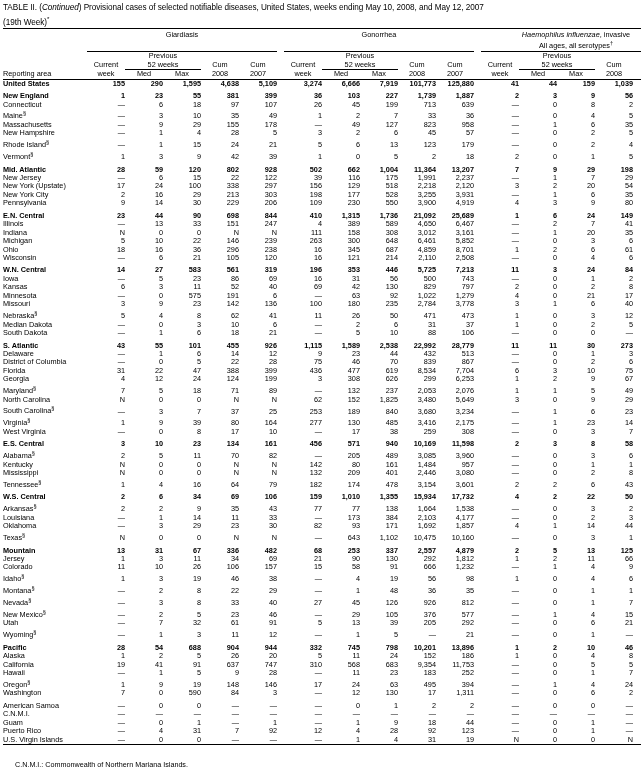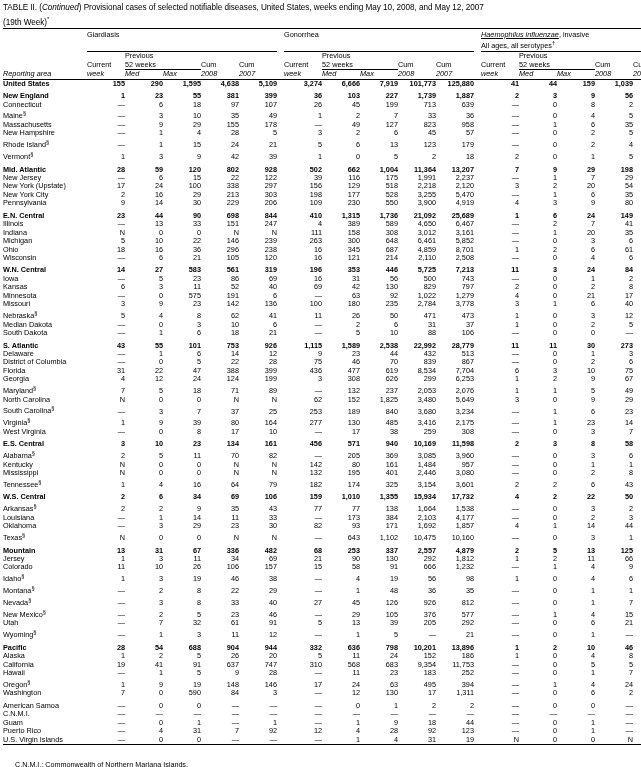--- a/index.html
+++ b/index.html
@@ -47,26 +47,26 @@
   
   col.c-area { width: 84px; }
   col.c-num  { width: 38px; }
   col.c-gap  { width: 7px; }
 
   .num { text-align: right; padding-right: 3px; }
   .area { text-align: left; padding-left: 1px; }
 
   
   .rule-top td { border-top: 1.6px solid #000; height: 2px; font-size: 0 !important; line-height: 0; }
-  .rule-head td { border-bottom: 1.1px solid #000; font-style: italic; }
+  .rule-head td { border-bottom: 1.1px solid #000; }
   .grp-rule { border-bottom: 1.1px solid #000; }
   .sub-rule { border-bottom: 0.9px solid #000; }
 
-  .hdr-center { text-align: left; font-size: 7.3px; line-height: 8.4px; }
-  .hdr-center i { font-style: italic; text-decoration: underline; }
+  .hdr-center { text-align: center; font-size: 7.3px; line-height: 8.4px; }
+  .hdr-center i { font-style: italic; }
   .sup { font-size: 5.6px; vertical-align: super; }
 
   tr.row td { height: 8.45px; }
   tr.grp td { font-weight: bold; }
   tr.spacer td { height: 4px; font-size: 0; line-height: 0; }
 
   .bottom-rule td { border-top: 1.1px solid #000; height: 1px; font-size: 0; line-height: 0; }
 
   .notes {
     margin: 12px;
@@ -425,21 +425,21 @@
           <td class="num">2</td>
           <td class="num">16</td>
           <td class="num">29</td>
           <td class="num">213</td>
           <td class="num">303</td>
           <td></td>
           <td class="num">198</td>
           <td class="num">177</td>
           <td class="num">528</td>
           <td class="num">3,255</td>
-          <td class="num">5,470</td>
+          <td class="num">3,931</td>
           <td></td>
           <td class="num">—</td>
           <td class="num">1</td>
           <td class="num">6</td>
           <td class="num">35</td>
           <td class="num">41</td>
         </tr>
         <tr class="row">
           <td class="area">Pennsylvania</td>
           <td class="num">9</td>
@@ -747,21 +747,21 @@
           <td class="num">—</td>
         </tr>
         <tr class="spacer">
           <td colspan="18"></td>
         </tr>
         <tr class="row grp">
           <td class="area">S. Atlantic</td>
           <td class="num">43</td>
           <td class="num">55</td>
           <td class="num">101</td>
-          <td class="num">753</td>
+          <td class="num">455</td>
           <td class="num">926</td>
           <td></td>
           <td class="num">1,115</td>
           <td class="num">1,589</td>
           <td class="num">2,538</td>
           <td class="num">22,992</td>
           <td class="num">28,779</td>
           <td></td>
           <td class="num">11</td>
           <td class="num">11</td>
@@ -975,21 +975,21 @@
         <tr class="row">
           <td class="area">Alabama<span class="sup">§</span></td>
           <td class="num">2</td>
           <td class="num">5</td>
           <td class="num">11</td>
           <td class="num">70</td>
           <td class="num">82</td>
           <td></td>
           <td class="num">—</td>
           <td class="num">205</td>
-          <td class="num">369</td>
+          <td class="num">489</td>
           <td class="num">3,085</td>
           <td class="num">3,960</td>
           <td></td>
           <td class="num">—</td>
           <td class="num">0</td>
           <td class="num">3</td>
           <td class="num">6</td>
           <td class="num">11</td>
         </tr>
         <tr class="row">
@@ -1014,42 +1014,42 @@
         </tr>
         <tr class="row">
           <td class="area">Mississippi</td>
           <td class="num">N</td>
           <td class="num">0</td>
           <td class="num">0</td>
           <td class="num">N</td>
           <td class="num">N</td>
           <td></td>
           <td class="num">132</td>
-          <td class="num">195</td>
+          <td class="num">209</td>
           <td class="num">401</td>
           <td class="num">2,446</td>
           <td class="num">3,080</td>
           <td></td>
           <td class="num">—</td>
           <td class="num">0</td>
           <td class="num">2</td>
           <td class="num">8</td>
           <td class="num">4</td>
         </tr>
         <tr class="row">
           <td class="area">Tennessee<span class="sup">§</span></td>
           <td class="num">1</td>
           <td class="num">4</td>
           <td class="num">16</td>
           <td class="num">64</td>
           <td class="num">79</td>
           <td></td>
           <td class="num">182</td>
           <td class="num">174</td>
-          <td class="num">325</td>
+          <td class="num">478</td>
           <td class="num">3,154</td>
           <td class="num">3,601</td>
           <td></td>
           <td class="num">2</td>
           <td class="num">2</td>
           <td class="num">6</td>
           <td class="num">43</td>
           <td class="num">35</td>
         </tr>
         <tr class="spacer">
@@ -1343,21 +1343,21 @@
         </tr>
         <tr class="row grp">
           <td class="area">Pacific</td>
           <td class="num">28</td>
           <td class="num">54</td>
           <td class="num">688</td>
           <td class="num">904</td>
           <td class="num">944</td>
           <td></td>
           <td class="num">332</td>
-          <td class="num">636</td>
+          <td class="num">745</td>
           <td class="num">798</td>
           <td class="num">10,201</td>
           <td class="num">13,896</td>
           <td></td>
           <td class="num">1</td>
           <td class="num">2</td>
           <td class="num">10</td>
           <td class="num">46</td>
           <td class="num">58</td>
         </tr>

